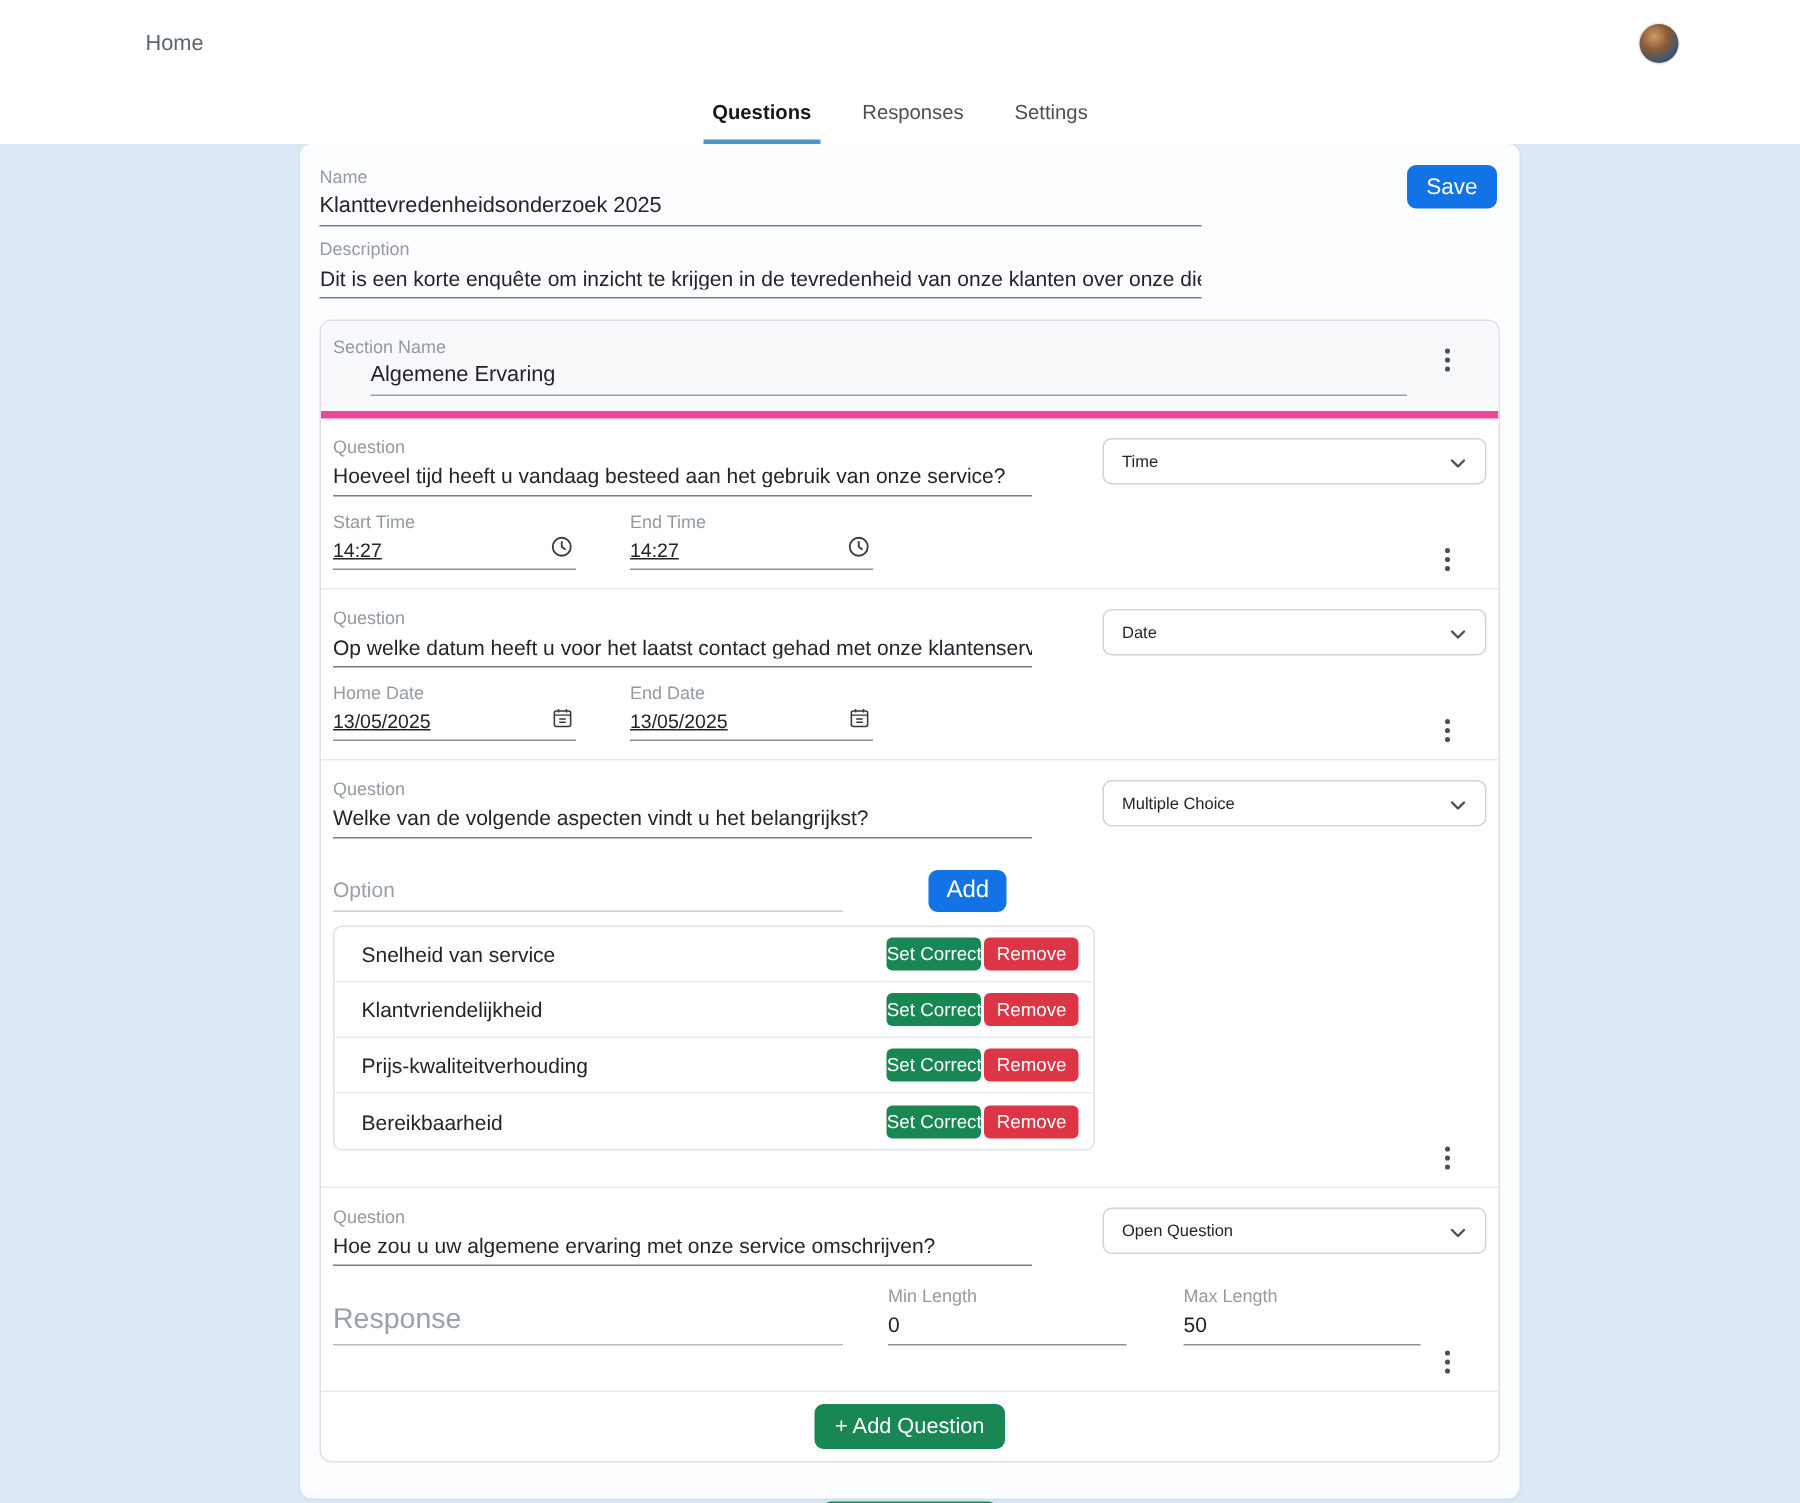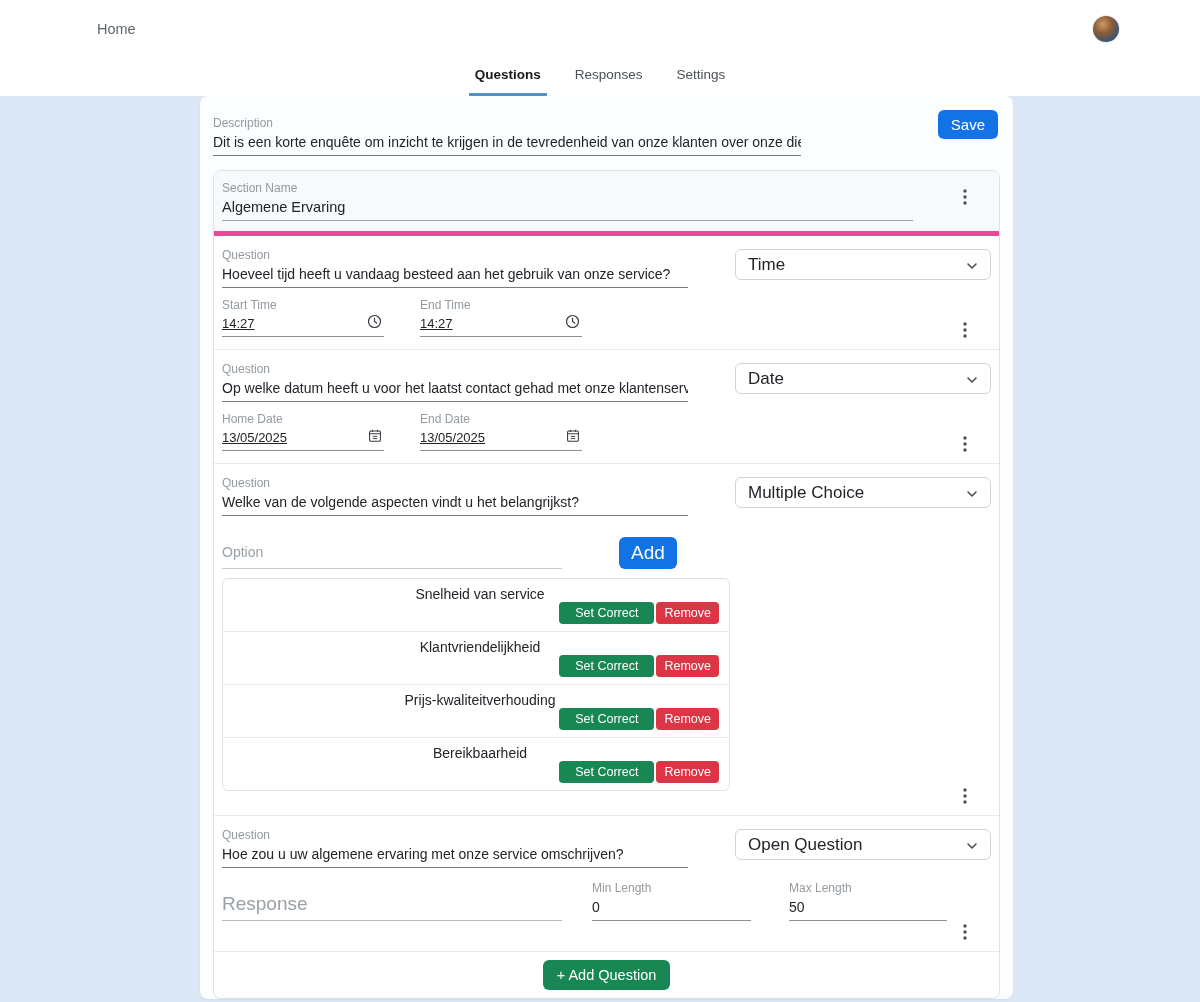--- a/index.html
+++ b/index.html
@@ -30,54 +30,54 @@
   .name-block .uinput { width:588px; }
   .desc-block { width:588px; margin-top:7px; }
   .desc-block .uinput { width:588px; font-size:14px; }
 
   .save-btn { position:absolute; top:14px; right:15px; background:#1273e6; color:#fff; border:0;
               border-radius:6px; font-family:inherit; font-size:15px; padding:6px 13px; cursor:pointer; }
 
   
   .section-card { margin-top:14px; border:1px solid #dde1e5; border-radius:8px; background:#ffffff; overflow:hidden; }
   .section-header { position:relative; background:#f8f9fa; border-bottom:5px solid #ec4899; padding:9px 8px 10px; }
-  .section-header .uinput { width:691px; font-size:14.5px; border-bottom-color:#9aa1a8; }
+  .section-header .uinput { width:691px; font-size:14.5px; border-bottom-color:#9aa1a8;margin-left:25px; }
 
   .kebab { position:absolute; right:26px; width:16px; height:18px; cursor:pointer; color:#495057; }
   .section-header .kebab { top:17px; }
 
   .qblock { position:relative; padding:11px 8px 12px; border-bottom:1px solid #e9ecef; }
   .qrow1 { display:flex; justify-content:space-between; align-items:flex-start; }
   .qleft { width:466px; }
   .qleft .uinput { width:466px; font-size:14px; }
 
   .type-select { width:256px; height:31px; margin-top:2px; border:1px solid #ced4da; border-radius:6px;
                  background:#fff; display:flex; align-items:center; padding:0 12px; cursor:pointer; position:relative; }
-  .type-select .sel-text { font-size:17px; color:#212529; }
+  .type-select .sel-text { font-size:11px; color:#212529; }
   .type-select svg { position:absolute; right:11px; top:9px; }
 
   .fields-row { display:flex; gap:36px; margin-top:9px; }
   .field { position:relative; width:162px; }
   .field .uinput { width:162px; font-size:13px; border-bottom-color:#8a9197; padding-right:22px;text-decoration:underline; }
   .field-icon { position:absolute; right:2px; bottom:8px; cursor:pointer; color:#343a40; }
 
   .qblock .kebab { bottom:10px; }
 
   
   .option-row { display:flex; margin-top:21px; }
   .option-row .uinput { width:340px; font-size:14px; }
   .add-btn { margin-left:57px; background:#1273e6; color:#fff; border:0; border-radius:6px;
-             font-family:inherit; font-size:19px; padding:5px 12px; cursor:pointer; }
+             font-family:inherit; font-size:16px; padding:5px 12px; cursor:pointer; }
   .options-list { width:508px; margin-top:9px; border:1px solid #dee2e6; border-radius:6px; }
-  .option-item { display:flex; align-items:center; padding:7px 10px 7px 18px; border-bottom:1px solid #e9ecef; min-height:37px;flex-direction:column; }
+  .option-item { display:flex; align-items:center; padding:7px 10px 7px 18px; border-bottom:1px solid #e9ecef; min-height:37px; }
   .option-item:last-child { border-bottom:0; }
   .option-text { font-size:14px; color:#212529; }
   .opt-buttons { margin-left:auto; display:flex; gap:2px; }
   .setcorrect-btn { background:#198754; color:#fff; border:0; border-radius:4px; font-family:inherit;
-                    font-size:12.5px; padding:4px 16px; cursor:pointer; }
+                    font-size:12.5px; padding:4px 0; cursor:pointer; }
   .remove-btn { background:#dc3545; color:#fff; border:0; border-radius:4px; font-family:inherit;
                 font-size:12.5px; padding:4px 8px; cursor:pointer; }
   .mc-block { padding-bottom:24px; }
 
   
   .open-row { display:flex; align-items:flex-end; margin-top:12px; }
   .resp-field .uinput { width:340px; font-size:19px; border-bottom-color:#b6bcc1; }
   .len-field { margin-left:30px; width:159px; }
   .len-field.maxlen { margin-left:38px; width:158px; }
   .len-field .uinput { width:100%; font-size:14px; border-bottom-color:#8a9197; }
@@ -100,20 +100,24 @@
     <div class="tab active">Questions</div>
     <div class="tab">Responses</div>
     <div class="tab">Settings</div>
   </div>
 </div>
 
 <div class="main-card">
 
   <button class="save-btn">Save</button>
 
+  <div class="name-block">
+    <div class="flabel">Name</div>
+    <input class="uinput" value="Klanttevredenheidsonderzoek 2025" style="">
+  </div>
 
   <div class="desc-block">
     <div class="flabel">Description</div>
     <input class="uinput" value="Dit is een korte enquête om inzicht te krijgen in de tevredenheid van onze klanten over onze dienstverlening." style="">
   </div>
 
   <div class="section-card">
 
     <div class="section-header">
       <div class="flabel">Section Name</div>

